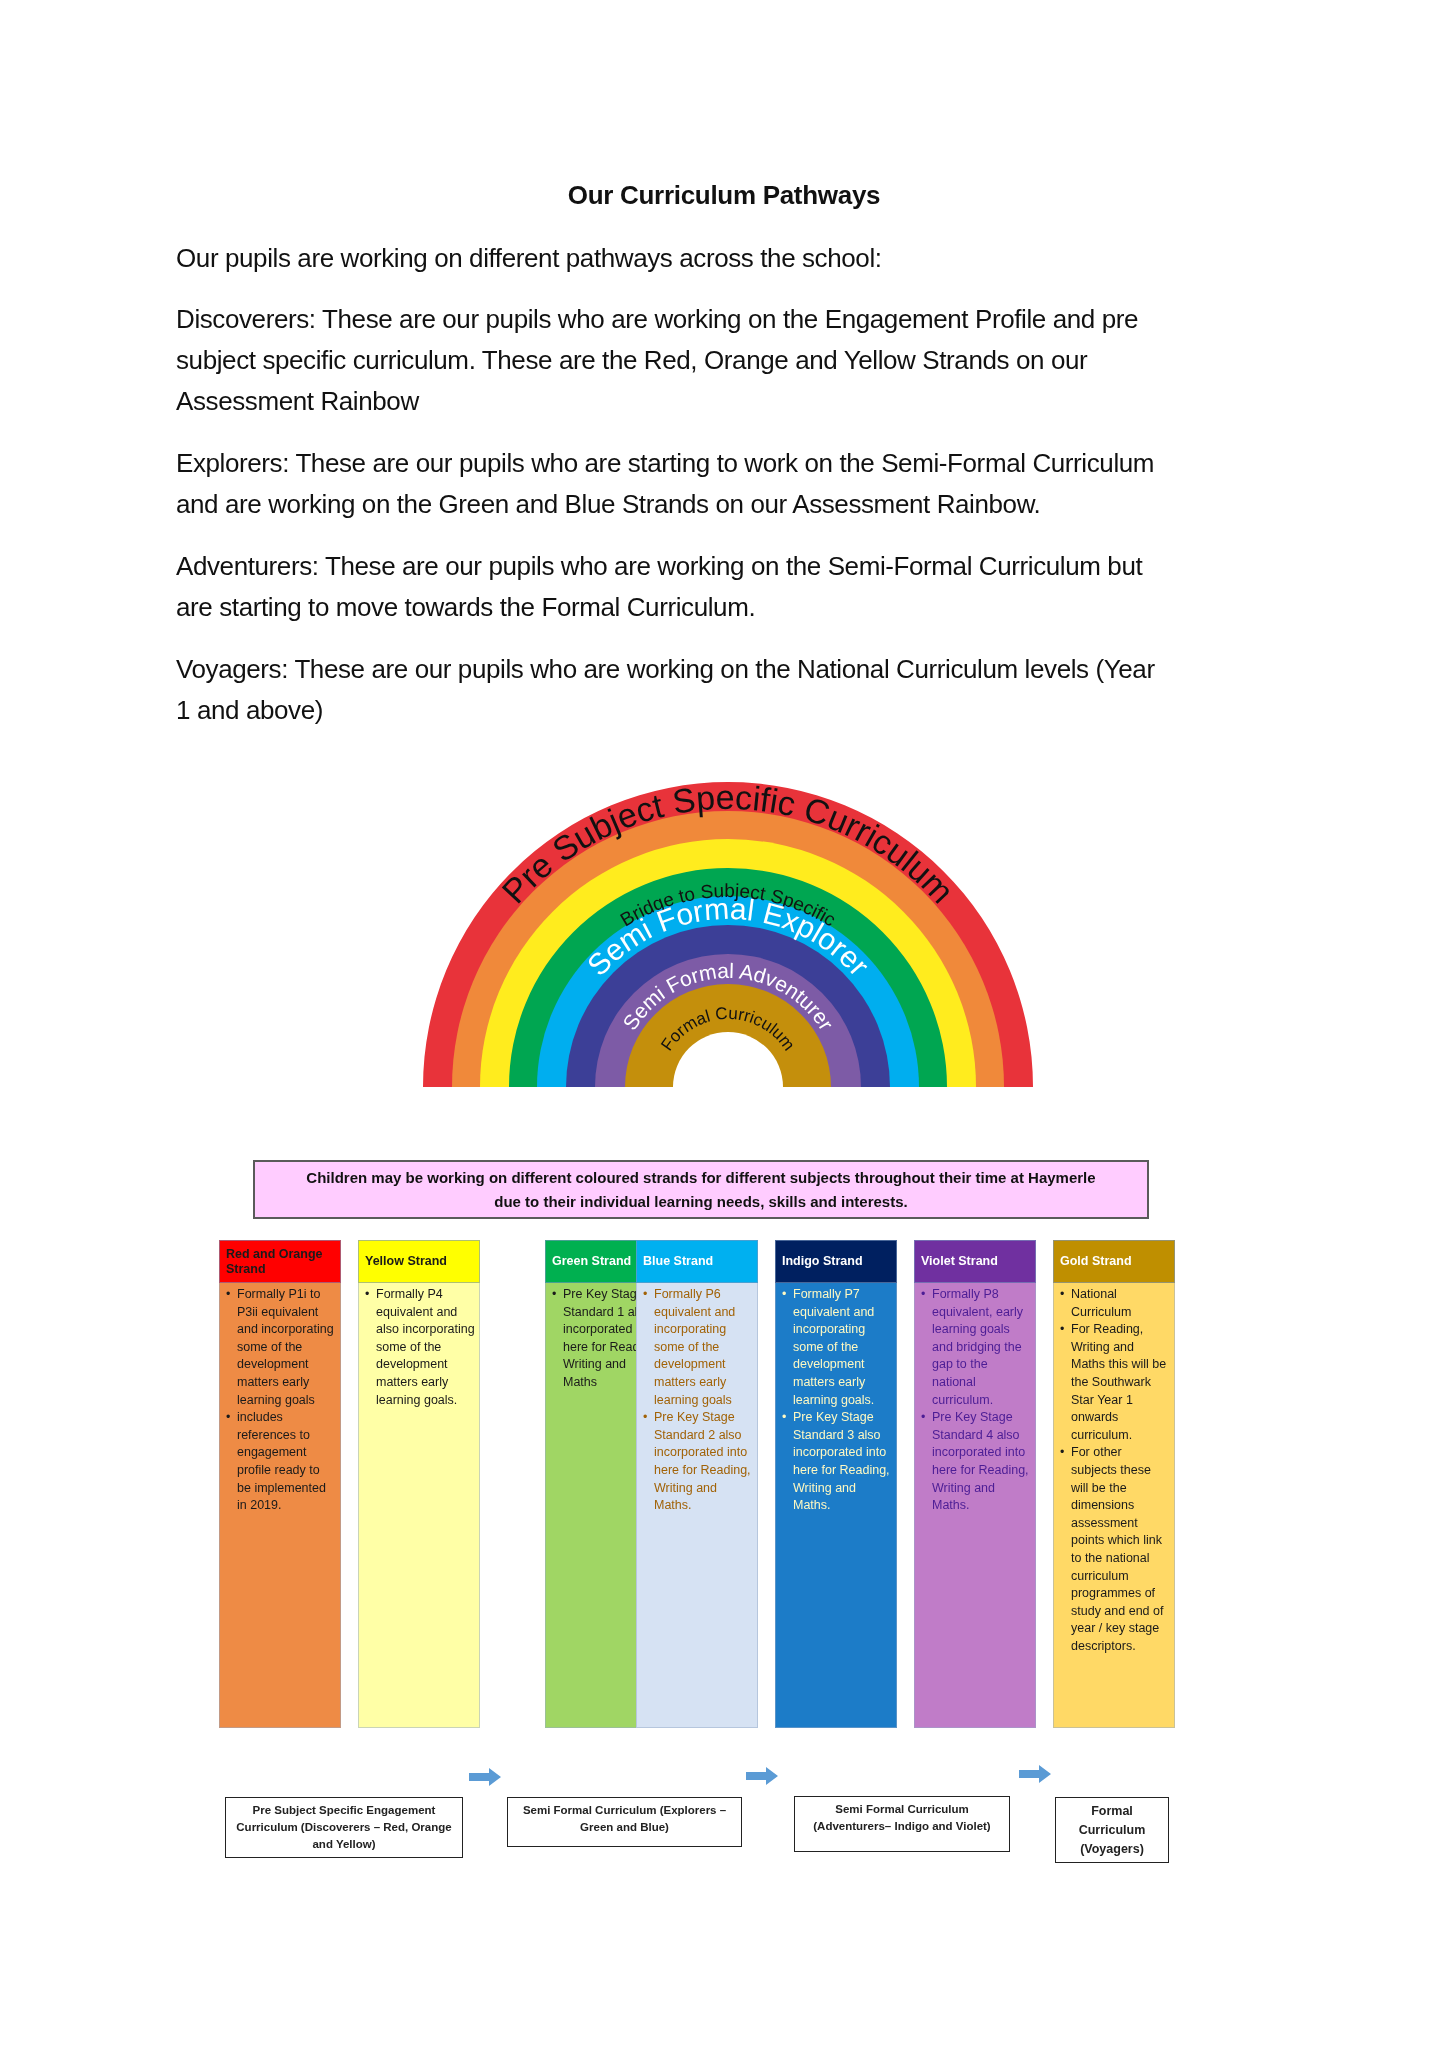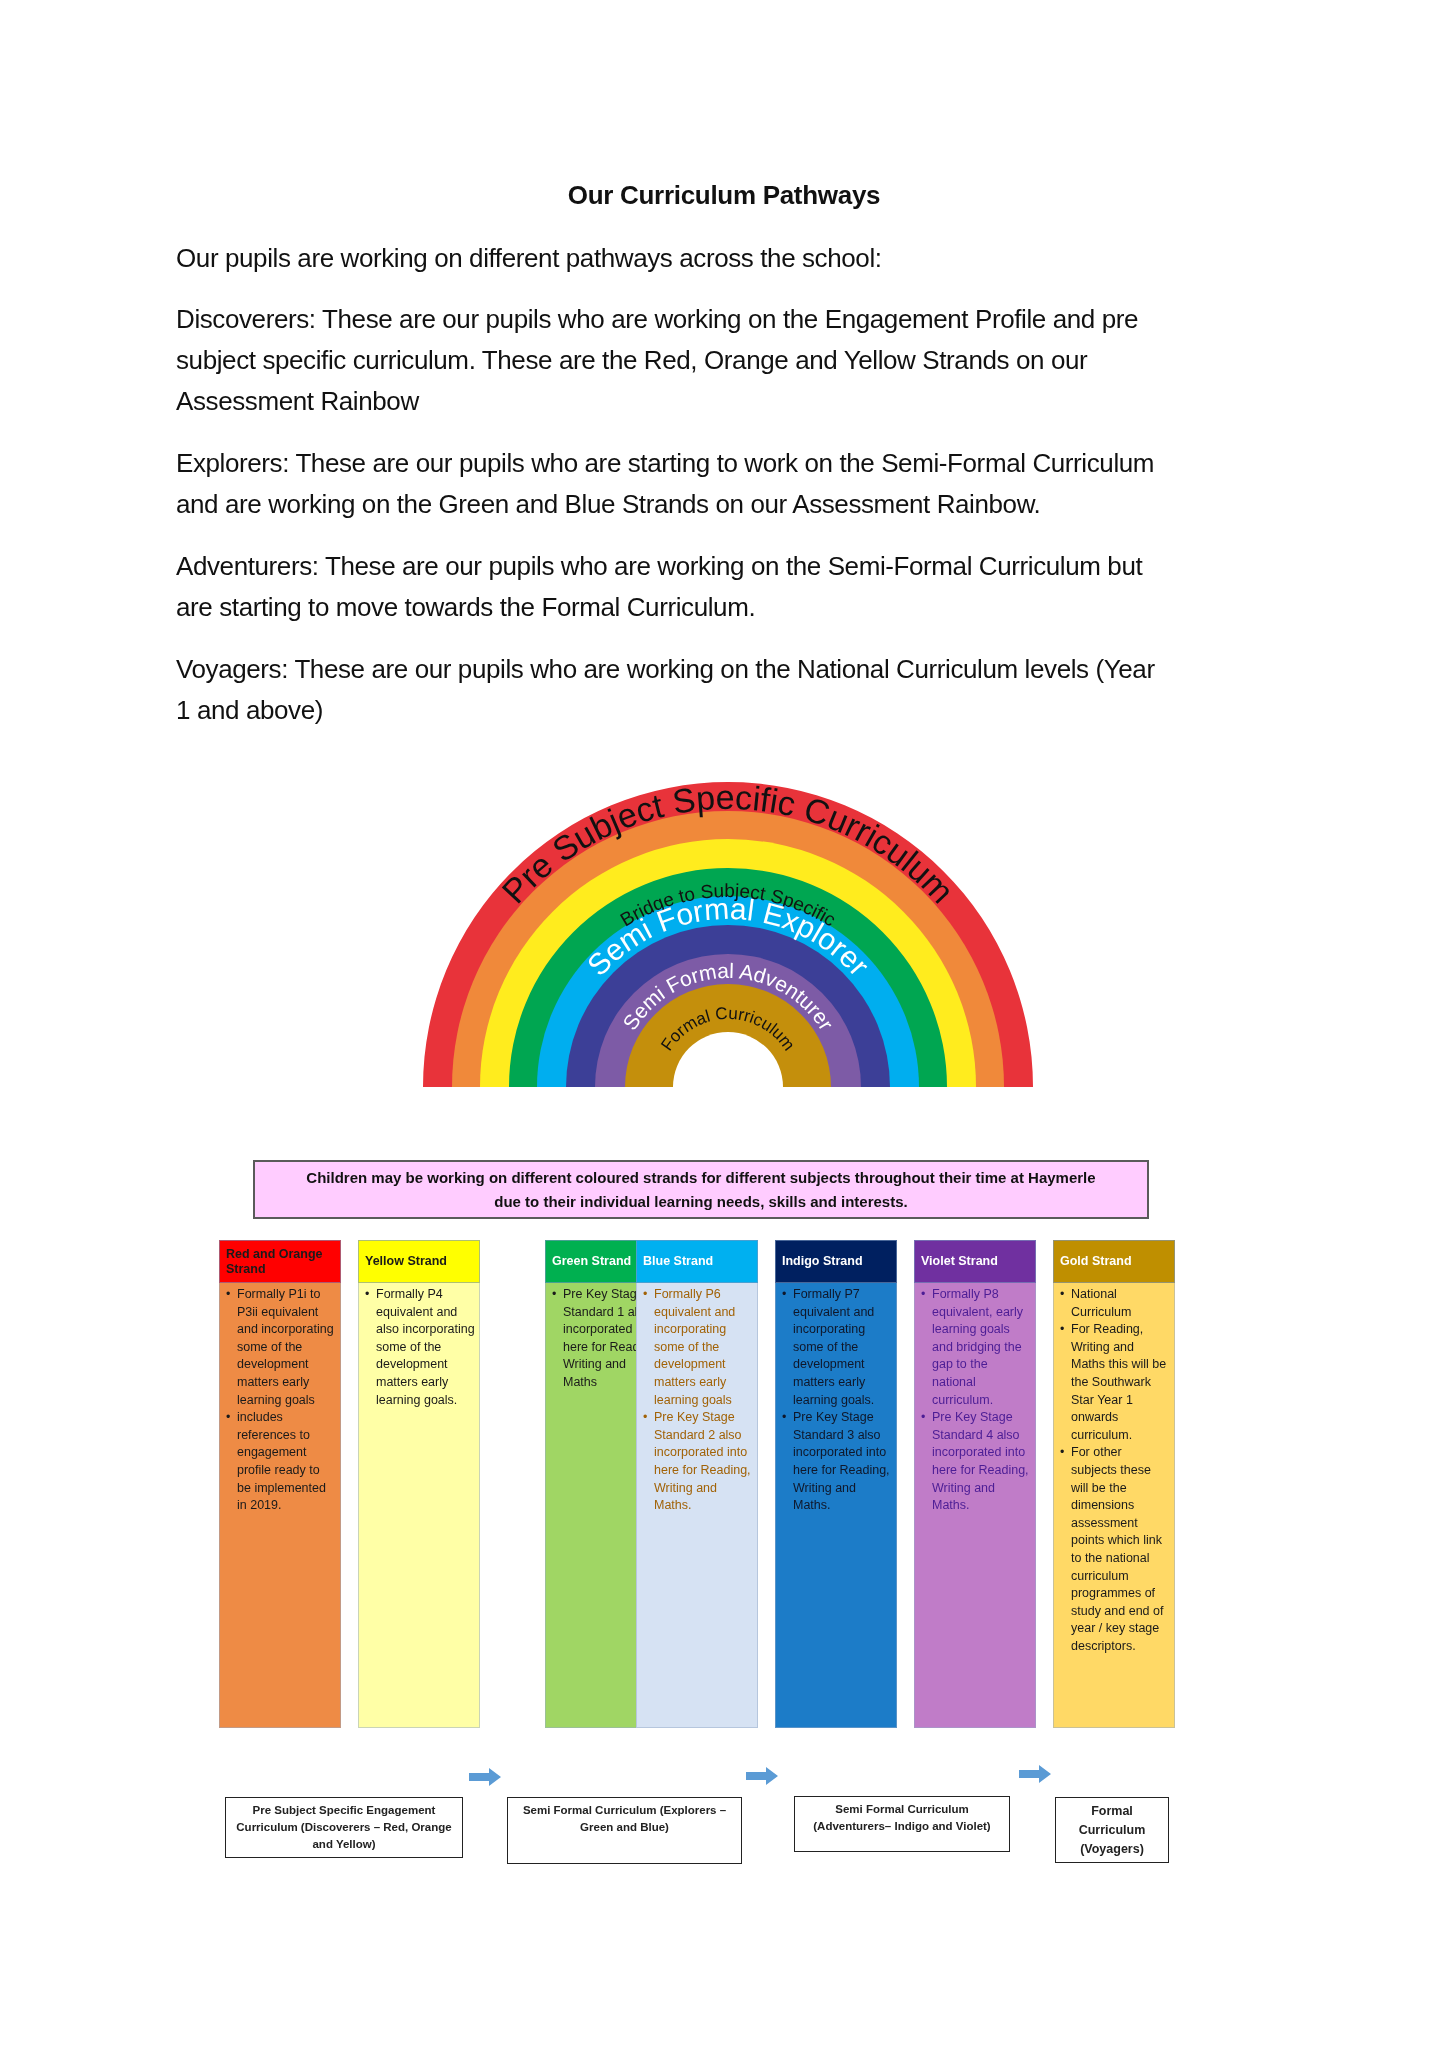--- a/index.html
+++ b/index.html
@@ -116,21 +116,21 @@
   <div class="col-head" style="background:#00B0F0;color:#ffffff;">Blue Strand</div>
   <div class="col-body" style="background:#D6E2F3;color:#a16207;">
     <ul>
         <li>Formally P6 equivalent and incorporating some of the development matters early learning goals</li>
         <li>Pre Key Stage Standard 2 also incorporated into here for Reading, Writing and Maths.</li>
       </ul>
   </div>
 </div>
 <div class="abs col" style="left:775px;">
   <div class="col-head" style="background:#002060;color:#ffffff;">Indigo Strand</div>
-  <div class="col-body" style="background:#1C7CC8;color:#0f172a;">
+  <div class="col-body" style="background:#1C7CC8;color:#fef9c3;">
     <ul>
         <li>Formally P7 equivalent and incorporating some of the development matters early learning goals.</li>
         <li>Pre Key Stage Standard  3 also incorporated into here for Reading, Writing and Maths.</li>
       </ul>
   </div>
 </div>
 <div class="abs col" style="left:914px;">
   <div class="col-head" style="background:#7030A0;color:#ffffff;">Violet Strand</div>
   <div class="col-body" style="background:#C07CC8;color:#4c1d95;">
     <ul>
@@ -152,21 +152,21 @@
 
 <div class="abs flow" style="left:225px;top:1749px;width:238px;height:61px;">
   <span>Pre Subject Specific Engagement</span><br>
   <span>Curriculum  (Discoverers – Red, Orange</span><br>
   <span>and Yellow)</span>
 </div>
 <svg class="abs arrow" style="left:469px;top:1768px;" viewBox="0 0 32 18">
     <path d="M0 5 H20 V0 L32 9 L20 18 V13 H0 Z" fill="#5B9BD5"></path>
   </svg>
 
-<div class="abs flow" style="left:507px;top:1749px;width:235px;height:67px;">
+<div class="abs flow" style="left:507px;top:1749px;width:235px;height:50px;">
   <span>Semi Formal Curriculum (Explorers –</span><br>
   <span>Green and Blue)</span>
 </div>
 <svg class="abs arrow" style="left:746px;top:1767px;" viewBox="0 0 32 18">
     <path d="M0 5 H20 V0 L32 9 L20 18 V13 H0 Z" fill="#5B9BD5"></path>
   </svg>
 
 <div class="abs flow" style="left:794px;top:1748px;width:216px;height:56px;">
   <span>Semi Formal Curriculum</span><br>
   <span>(Adventurers– Indigo and Violet)</span>

